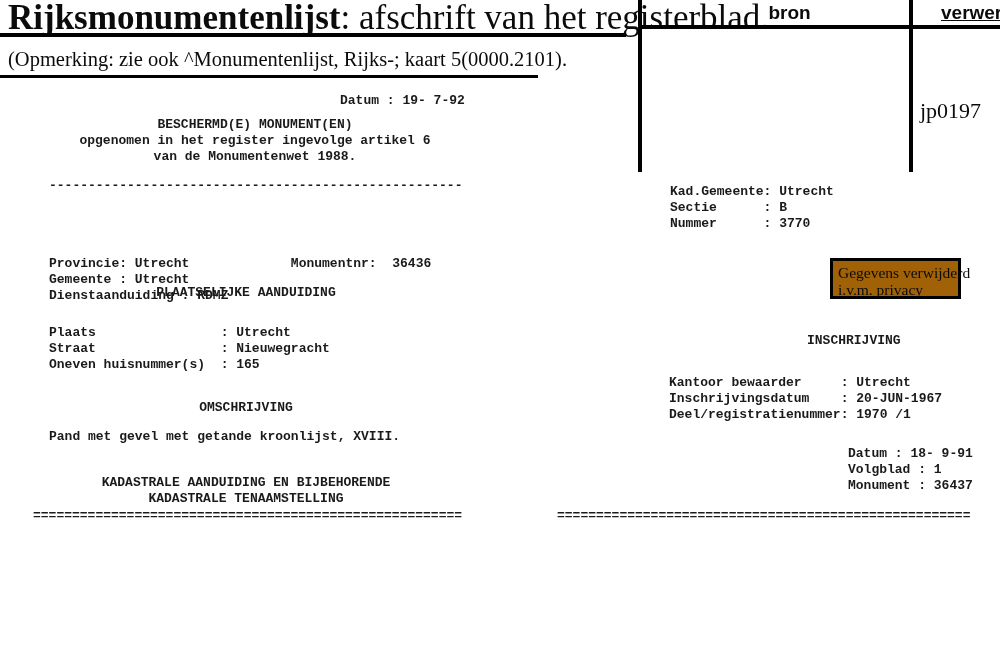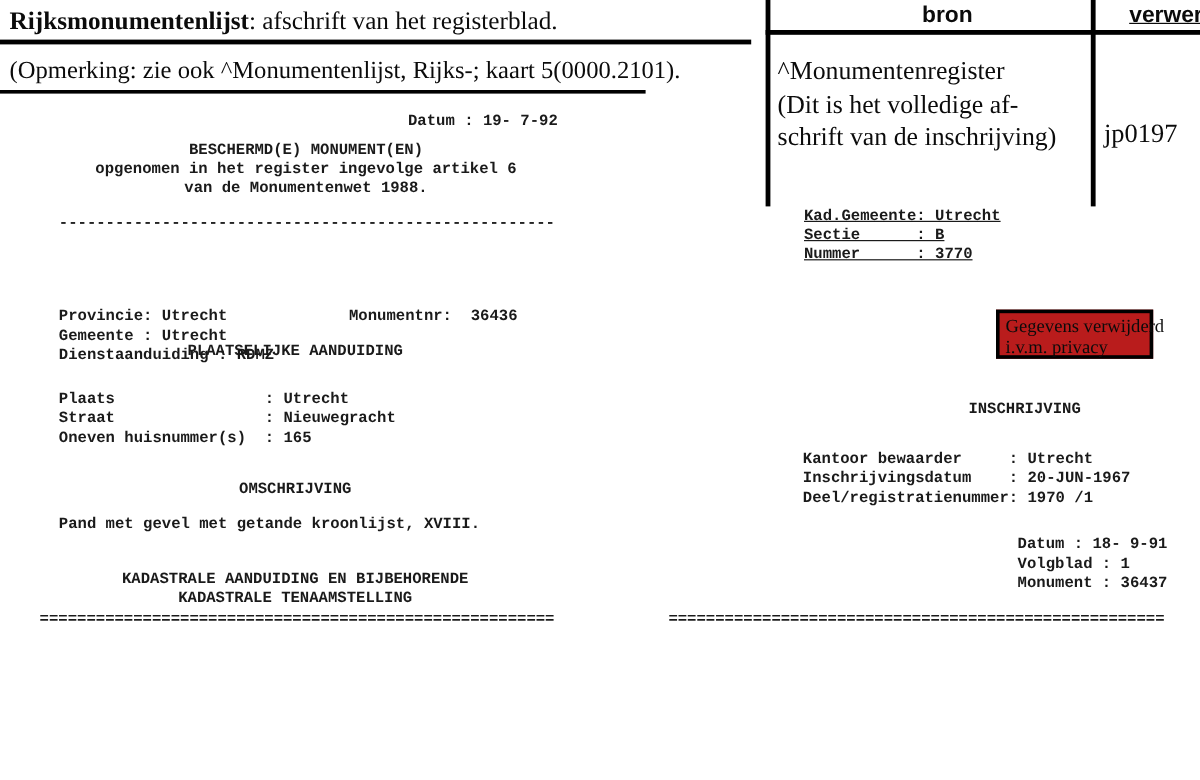--- a/index.html
+++ b/index.html
@@ -11,34 +11,34 @@
   .abs { position:absolute; }
   
   .mono {
     font-family:"Liberation Mono","DejaVu Sans Mono",monospace;
     font-weight:700; font-size:13px; line-height:16px;
     white-space:pre; color:#1a1a1a;
   }
   .mono-center { text-align:center; }
   
   .serif { font-family:"Liberation Serif","DejaVu Serif",serif; color:#0b0b0b; }
-  .title { font-size:21px; line-height:31px; white-space:nowrap; }
+  .title { font-size:35px; line-height:31px; white-space:nowrap; }
   .title .b { font-weight:700; }
   .remark { font-size:20.5px; line-height:26px; white-space:nowrap; }
   .rule { background:#000; }
   
   .tbl-header {
     font-family:"Liberation Sans","DejaVu Sans",sans-serif;
     font-weight:700; font-size:19px; line-height:23px; text-align:center; color:#0b0b0b;padding-left:28px;
   }
   .bron-text { font-size:21.5px; line-height:27.5px; white-space:pre; }
   .verwerkt-val { font-size:22px; line-height:24px; }
   .privacy-box {
     border:3px solid #000; width:131px; height:41px;
-    padding:3px 0 0 5px; background:#b91c1c;
+    padding:3px 0 0 5px; background:#a16207;
   }
   .privacy-box .txt { font-size:15.5px; line-height:17px; white-space:pre; }
 </style>
 </head>
 <body>
 
 <div class="page">
 
   <div class="abs serif title" style="left:8px; top:2px;"><span class="b">Rijksmonumentenlijst</span><span>: afschrift van het registerblad.</span></div>
 
@@ -48,23 +48,20 @@
 
   <div class="abs rule" style="left:0; top:75px; width:538px; height:2.5px;"></div>
 
   <div class="abs rule" style="left:638px; top:0; width:4px; height:172px;"></div>
   <div class="abs rule" style="left:909px; top:0; width:4px; height:172px;"></div>
   <div class="abs rule" style="left:638px; top:25px; width:362px; height:4px;"></div>
 
   <div class="abs tbl-header" style="left:642px; top:1px; width:267px;">bron</div>
   <div class="abs tbl-header" style="left:913px; top:1px; width:87px;text-decoration:underline;">verwerkt</div>
 
-  <div class="abs serif bron-text" style="left:648px; top:46px;">^Monumentenregister
-(Dit is het volledige af-
-schrift van de inschrijving)</div>
   <div class="abs serif verwerkt-val" style="left:920px; top:99px;">jp0197</div>
 
   <div class="abs mono" style="left:340px; top:93px;">Datum : 19- 7-92</div>
 
   <div class="abs mono mono-center" style="left:49px; top:117px; width:412px;">BESCHERMD(E) MONUMENT(EN)
 opgenomen in het register ingevolge artikel 6
 van de Monumentenwet 1988.</div>
 
   <div class="abs mono" style="left:49px; top:178px;">-----------------------------------------------------</div>
 
@@ -80,21 +77,21 @@
 
   <div class="abs mono mono-center" style="left:40px; top:400px; width:412px;">OMSCHRIJVING</div>
 
   <div class="abs mono" style="left:49px; top:429px;">Pand met gevel met getande kroonlijst, XVIII.</div>
 
   <div class="abs mono mono-center" style="left:40px; top:475px; width:412px;">KADASTRALE AANDUIDING EN BIJBEHORENDE
 KADASTRALE TENAAMSTELLING</div>
 
   <div class="abs mono" style="left:33px; top:508px;">=======================================================</div>
 
-  <div class="abs mono" style="left:670px; top:172px;text-decoration:underline;">Kad.Gemeente: Utrecht
+  <div class="abs mono" style="left:670px; top:184px;">Kad.Gemeente: Utrecht
 Sectie      : B
 Nummer      : 3770</div>
 
 
   <div class="abs privacy-box" style="left:830px; top:258px;">
     <div class="serif txt">Gegevens verwijderd
 i.v.m. privacy</div>
   </div>
 
   <div class="abs mono" style="left:807px; top:333px;">INSCHRIJVING</div>

